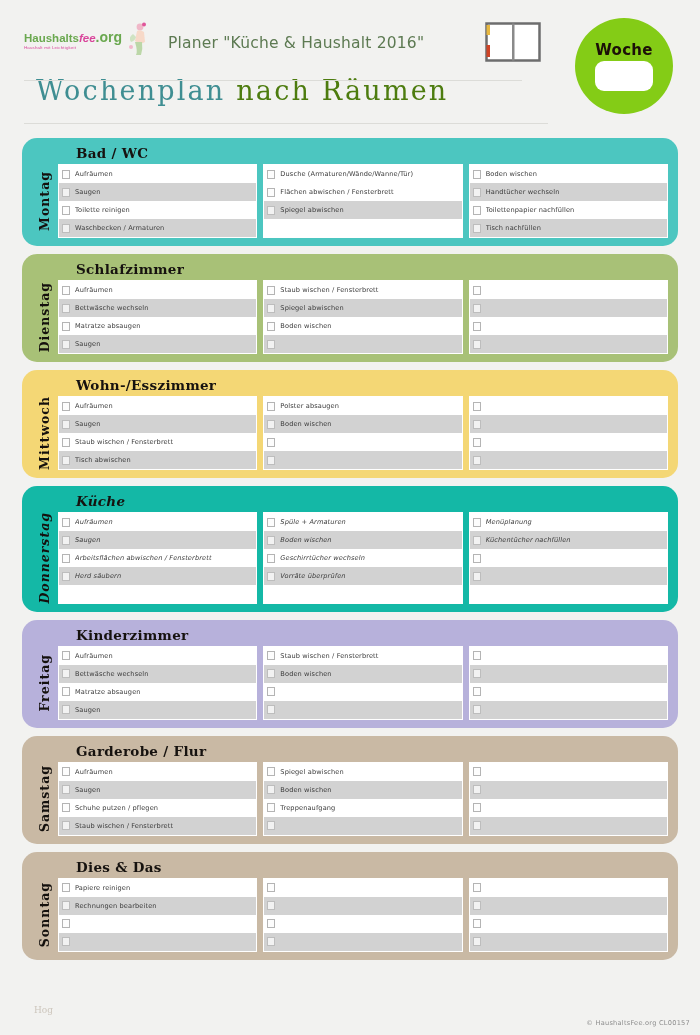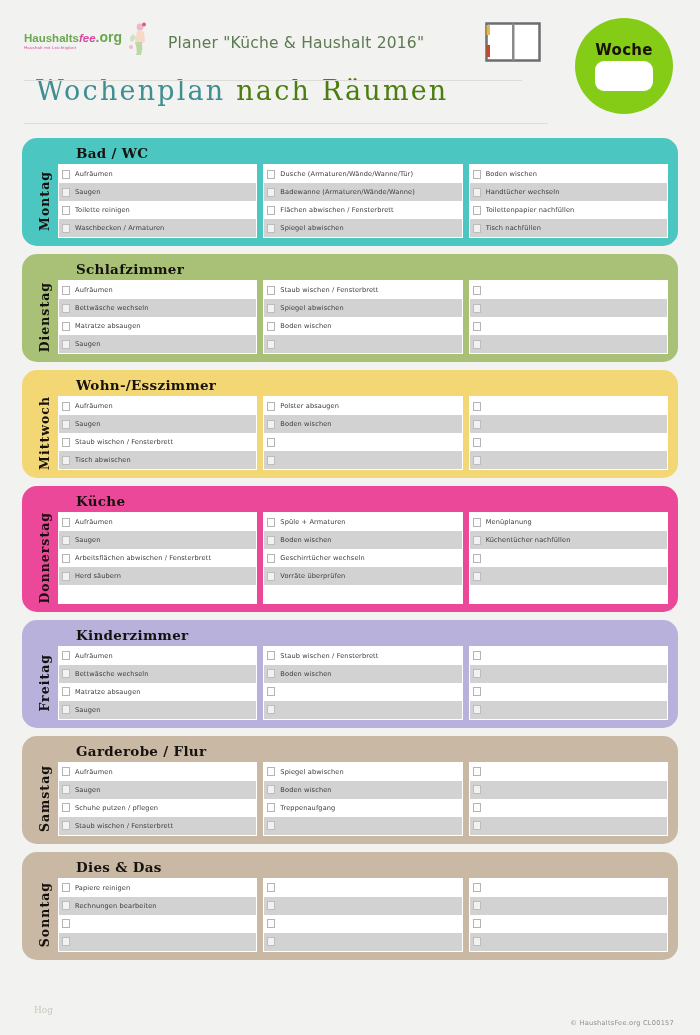--- a/index.html
+++ b/index.html
@@ -127,21 +127,21 @@
   .task-row.odd .cb { background: #f2f2f2; border-color: #bdbdbd; }
   .task-text {
     font-size: 6.6px; color: #3b3b3b;
     letter-spacing: .12px;
     white-space: nowrap; overflow: hidden;
     font-family: "DejaVu Sans", sans-serif;
   }
   
   #footer {
     position: absolute; left: 0; right: 0; bottom: 6px;
-    padding: 0 26px;
+    padding: 0 10px;
     text-align: right;
   }
   #copyright {
     font-size: 6.6px; color: #8d8d8d; letter-spacing: .25px;
     font-family: "DejaVu Sans", sans-serif;
   }
   #watermark {
     position: absolute; left: 34px; bottom: 20px;
     font-size: 9px; color: #cdc6bc;
     font-family: "DejaVu Serif", serif;
@@ -212,24 +212,20 @@
               <div class="task-row odd">
                 <span class="cb"></span>
                 <span class="task-text">Waschbecken / Armaturen</span>
               </div>
             </div>
             <div class="col">
               <div class="task-row even">
                 <span class="cb"></span>
                 <span class="task-text">Dusche (Armaturen/Wände/Wanne/Tür)</span>
               </div>
-              <div class="task-row odd">
-                <span class="cb"></span>
-                <span class="task-text">Badewanne (Armaturen/Wände/Wanne)</span>
-              </div>
               <div class="task-row even">
                 <span class="cb"></span>
                 <span class="task-text">Flächen abwischen / Fensterbrett</span>
               </div>
               <div class="task-row odd">
                 <span class="cb"></span>
                 <span class="task-text">Spiegel abwischen</span>
               </div>
             </div>
             <div class="col">
@@ -374,21 +370,21 @@
                 <span class="task-text"></span>
               </div>
               <div class="task-row odd">
                 <span class="cb"></span>
                 <span class="task-text"></span>
               </div>
             </div>
           </div>
         </div>
       </div>
-      <div class="section" style="background: #ec4899;">
+      <div class="section" style="background: #14b8a6; font-style: italic;">
         <div class="section-title">Küche</div>
         <div class="section-body">
           <div class="day-label">
             <span>Donnerstag</span>
           </div>
           <div class="cols">
             <div class="col">
               <div class="task-row even">
                 <span class="cb"></span>
                 <span class="task-text">Aufräumen</span>

